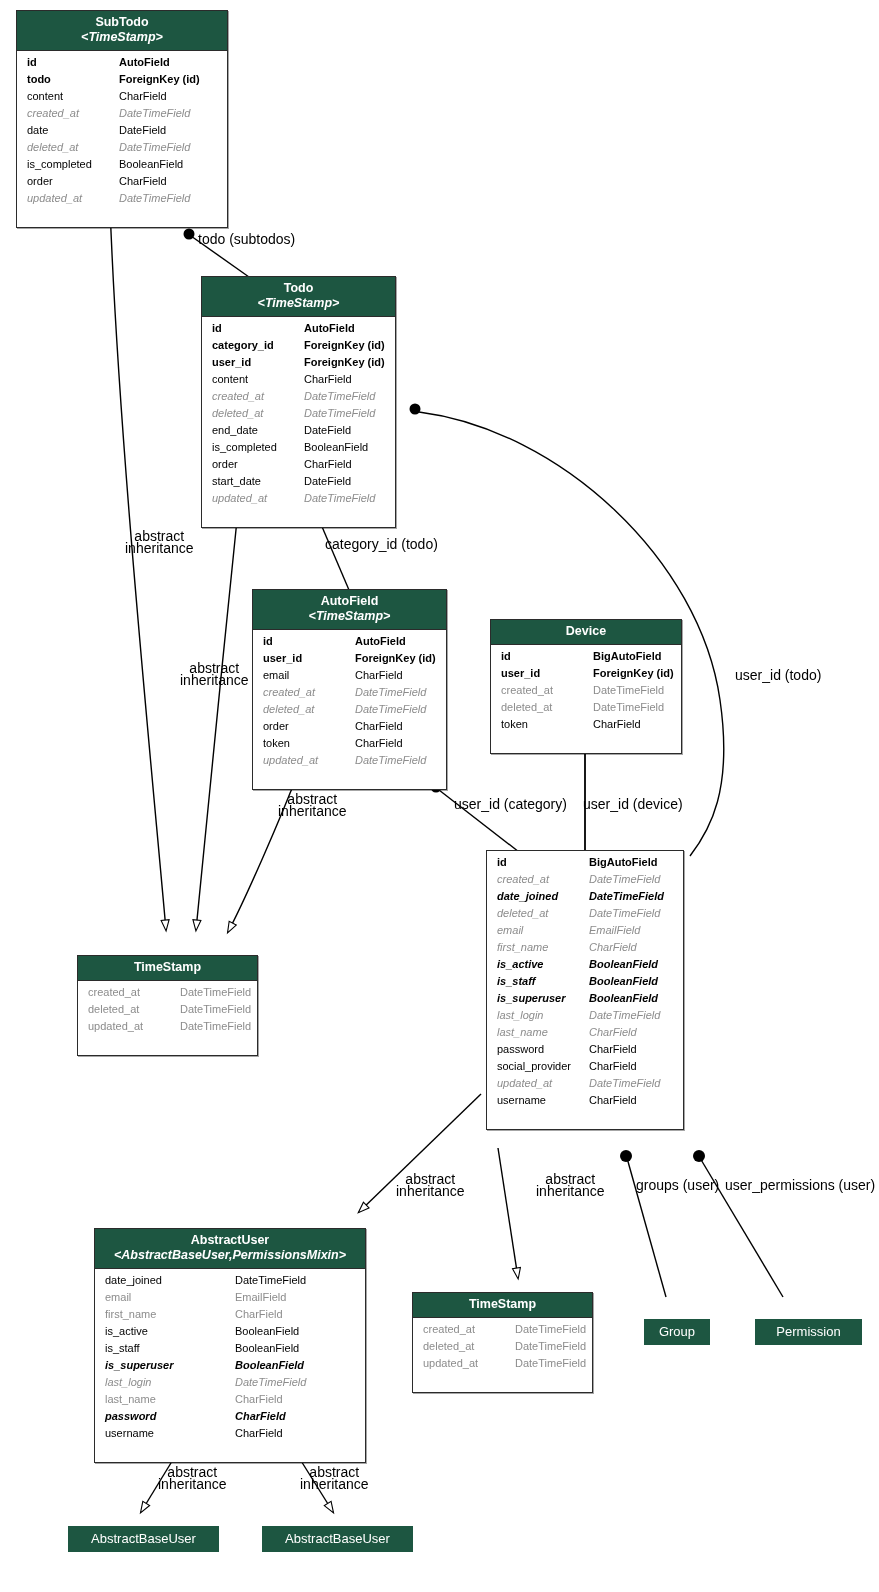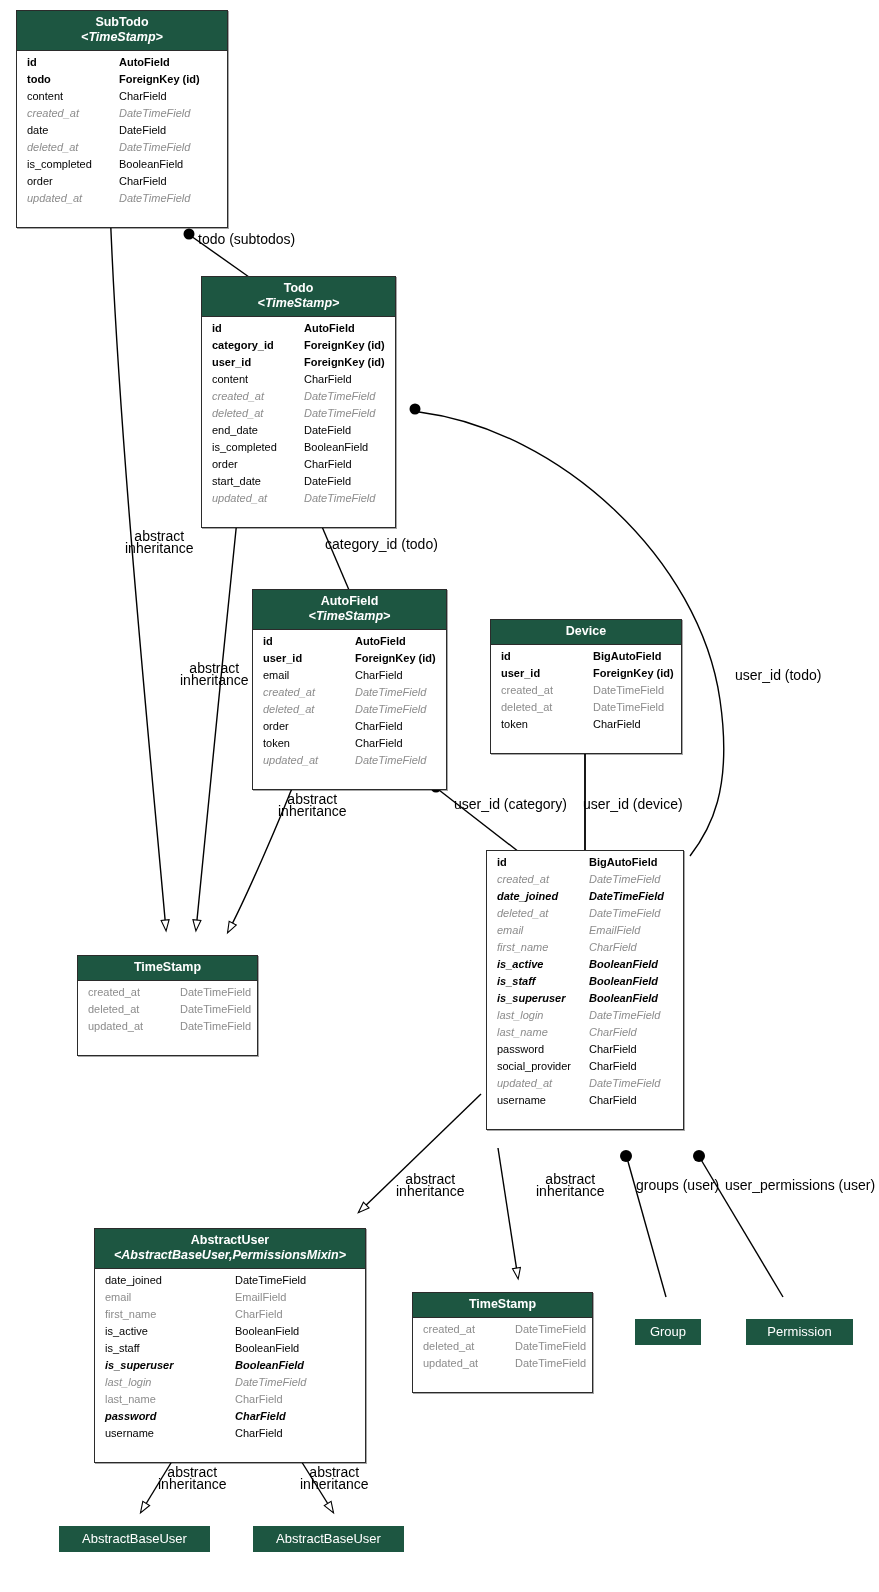--- a/index.html
+++ b/index.html
@@ -53,20 +53,21 @@
   .plainbox{
     position:absolute;
     background:#1d5641;
     color:#fff;
     font-size:13px;
     text-align:center;
     line-height:26px;
     height:26px;
     z-index:5;
     box-sizing:border-box;
+    margin-left:9px;
   }
 
   
   .elabel{
     position:absolute;
     font-size:14px;
     color:#000;
     line-height:11.5px;
     white-space:pre;
     z-index:6;

